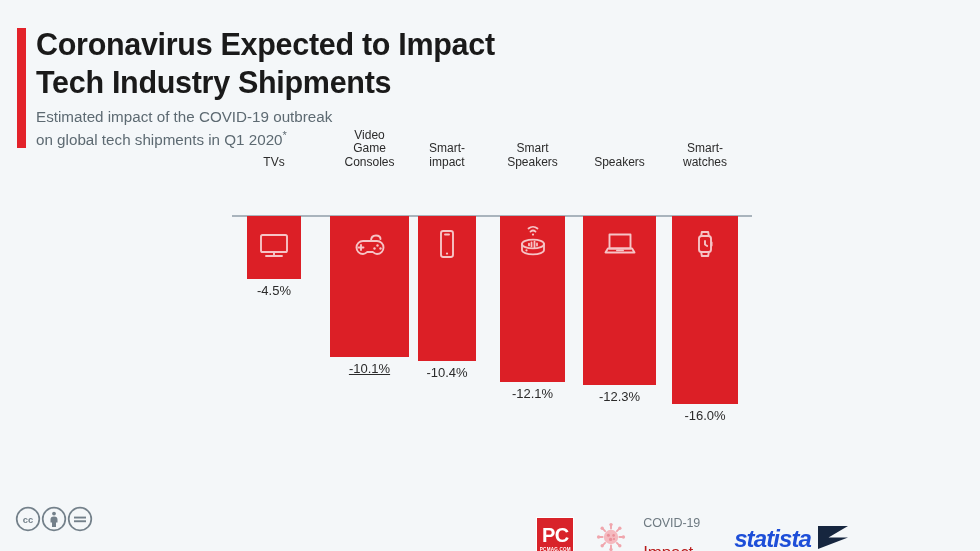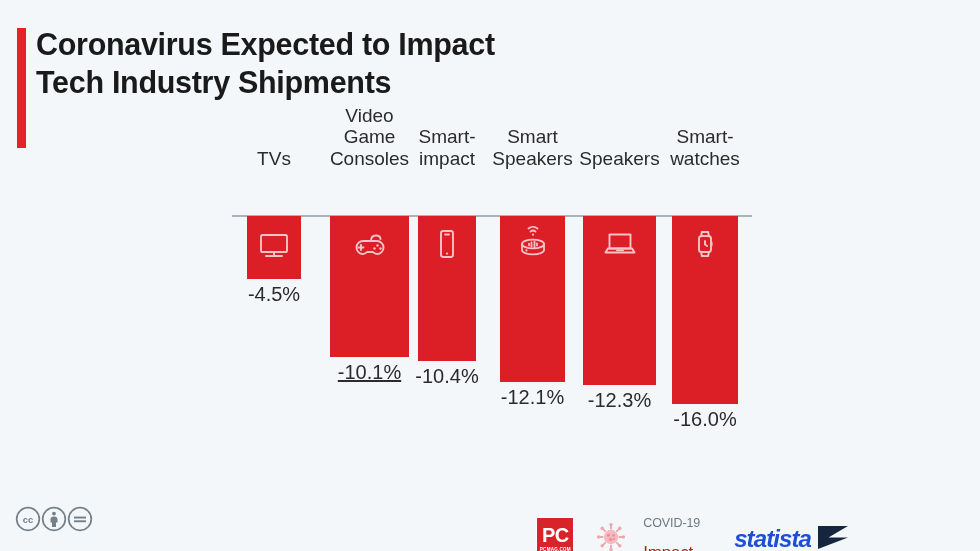--- a/index.html
+++ b/index.html
@@ -30,35 +30,35 @@
 
   
   #chart{position:absolute;left:0;top:0;width:980px;height:551px;}
   .baseline{
     position:absolute;left:232px;top:215px;width:520px;height:2px;
     background:#a9b4bd;
   }
   .col{position:absolute;top:172px;}
   .cat-label{
     position:absolute;bottom:100%;left:50%;transform:translateX(-50%);
-    text-align:center;font-size:19px;line-height:1.12;
+    text-align:center;font-size:12px;line-height:1.12;
     color:#2b2b2b;white-space:pre-line;padding-bottom:3px;
   }
   .bar{
     position:absolute;top:44px;left:0;
     background:#dc1f26;
   }
   .bar-icon{
     position:absolute;top:8px;left:50%;transform:translateX(-50%);
     width:40px;height:40px;
   }
   .bar-icon svg{display:block;width:100%;height:100%;}
   .val-label{
     position:absolute;left:50%;transform:translateX(-50%);
-    font-size:20px;color:#2b2b2b;white-space:nowrap;padding-top:4px;
+    font-size:13px;color:#2b2b2b;white-space:nowrap;padding-top:4px;
   }
 
   
   .footnote{
     position:absolute;left:17px;top:452px;
     font-size:12.6px;color:#5d6a72;line-height:1.55;
   }
   .footnote div{white-space:nowrap;}
 
   
@@ -97,20 +97,26 @@
 
 <div id="canvas">
 
   <div class="accent-bar"></div>
 
   <div class="title">
     <div>Coronavirus Expected to Impact</div>
     <div>Tech Industry Shipments</div>
   </div>
 
+  <div class="subtitle">
+    <div>Estimated impact of the COVID-19 outbreak</div>
+    <div>
+      <span>on global tech shipments in Q1 2020</span><span class="star">*</span>
+    </div>
+  </div>
 
   <div id="chart">
     <div class="baseline"></div>
 
     <div class="col" id="col0" style="left:247px;width:54px;">
       <div class="cat-label"><span>TVs</span></div>
       <div class="bar" style="width:54px;height:63px;">
         <div class="bar-icon">
           <svg viewBox="0 0 40 40" fill="none" stroke="#f6c4c6" stroke-width="1.9" stroke-linecap="round" stroke-linejoin="round">
             <rect x="7" y="11" width="26" height="17" rx="1.6"></rect>

